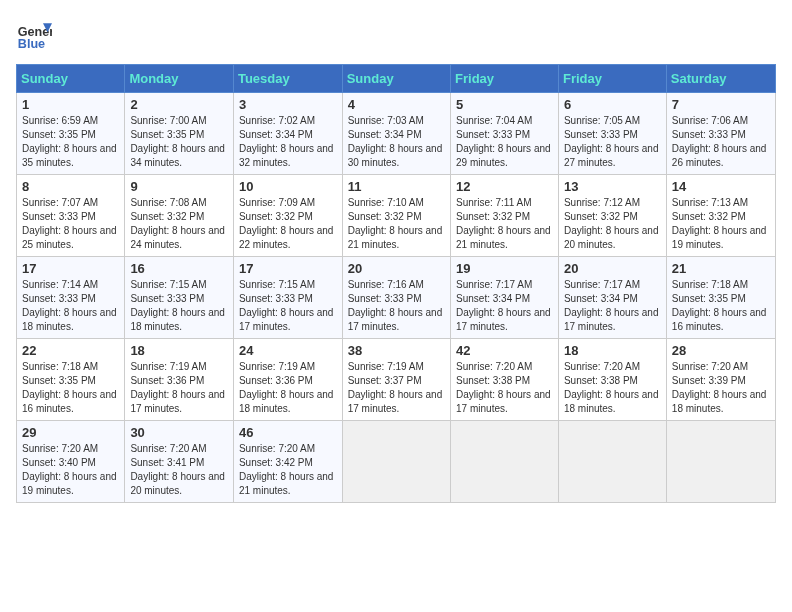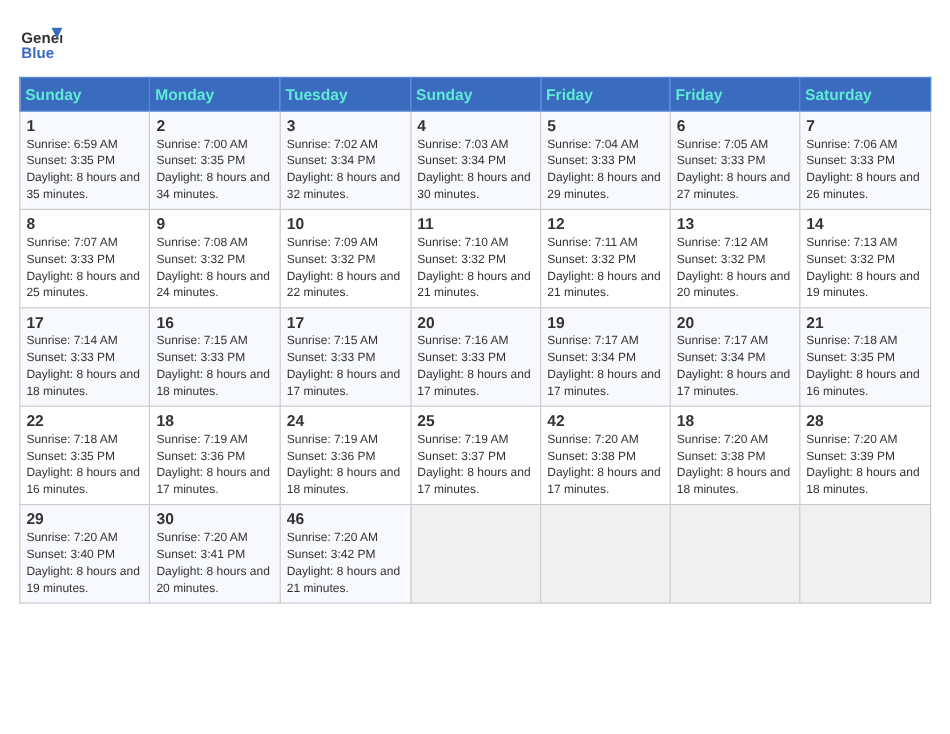--- a/index.html
+++ b/index.html
@@ -156,21 +156,21 @@
         <td><span class="day-num">21</span>
         <span class="day-info">Sunrise: 7:18 AM<br>Sunset: 3:35 PM<br>Daylight: 8 hours and 16 minutes.</span></td>
       </tr>
       <tr>
         <td><span class="day-num">22</span>
         <span class="day-info">Sunrise: 7:18 AM<br>Sunset: 3:35 PM<br>Daylight: 8 hours and 16 minutes.</span></td>
         <td><span class="day-num">18</span>
         <span class="day-info">Sunrise: 7:19 AM<br>Sunset: 3:36 PM<br>Daylight: 8 hours and 17 minutes.</span></td>
         <td><span class="day-num">24</span>
         <span class="day-info">Sunrise: 7:19 AM<br>Sunset: 3:36 PM<br>Daylight: 8 hours and 18 minutes.</span></td>
-        <td><span class="day-num">25</span>
+        <td><span class="day-num">38</span>
         <span class="day-info">Sunrise: 7:19 AM<br>Sunset: 3:37 PM<br>Daylight: 8 hours and 17 minutes.</span></td>
         <td><span class="day-num">42</span>
         <span class="day-info">Sunrise: 7:20 AM<br>Sunset: 3:38 PM<br>Daylight: 8 hours and 17 minutes.</span></td>
         <td><span class="day-num">18</span>
         <span class="day-info">Sunrise: 7:20 AM<br>Sunset: 3:38 PM<br>Daylight: 8 hours and 18 minutes.</span></td>
         <td><span class="day-num">28</span>
         <span class="day-info">Sunrise: 7:20 AM<br>Sunset: 3:39 PM<br>Daylight: 8 hours and 18 minutes.</span></td>
       </tr>
       <tr>
         <td><span class="day-num">29</span>

